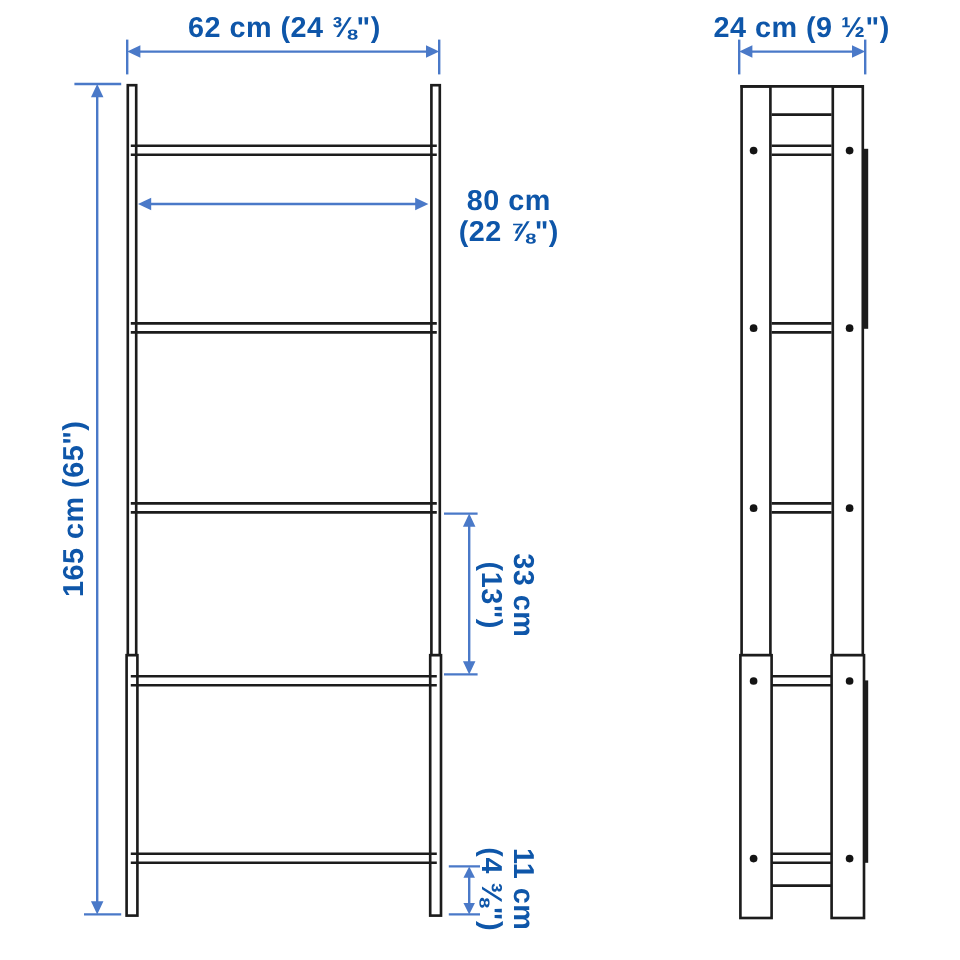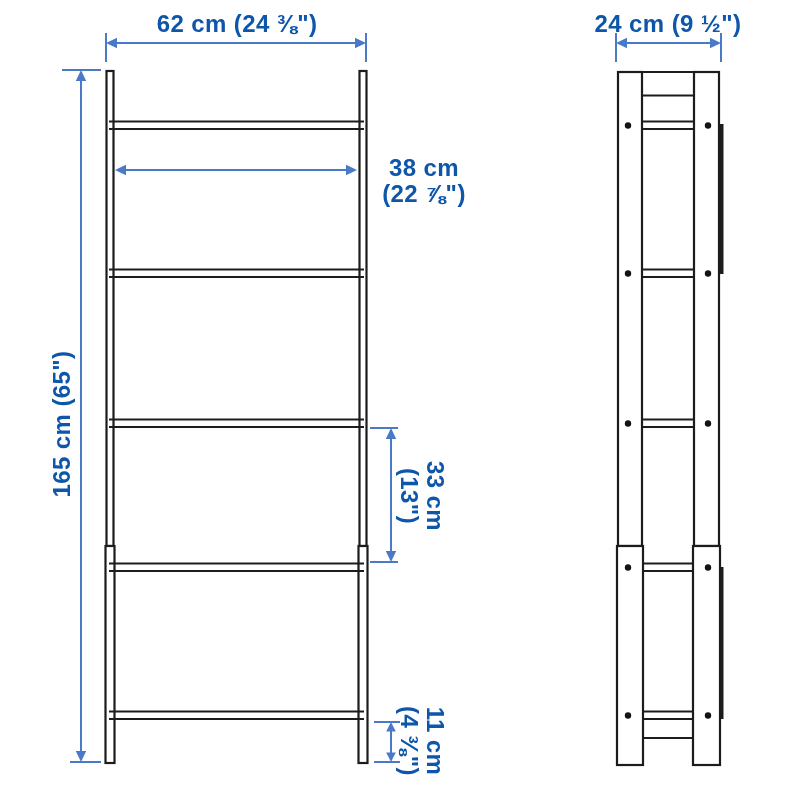--- a/index.html
+++ b/index.html
@@ -170,21 +170,21 @@
         <polygon points="391,762 386.2,752.5 395.8,752.5" stroke="none"></polygon>
       </g>
     </g>
   </svg>
 
   <div class="dim-label" style="left:237px; top:24px">62 cm (24 ⅜")</div>
 
   <div class="dim-label" style="left:668px; top:24px">24 cm (9 ½")</div>
 
   <div class="dim-label two-line" style="left:424px; top:181px">
-    <span>38 cm</span>
+    <span>80 cm</span>
     <span>(22 ⅞")</span>
   </div>
 
   <div class="dim-label vertical-ccw" style="left:62px; top:424px">165 cm (65")</div>
 
   <div class="dim-label vertical-cw two-line" style="left:422px; top:496px">
     <span>33 cm</span>
     <span>(13")</span>
   </div>
 

